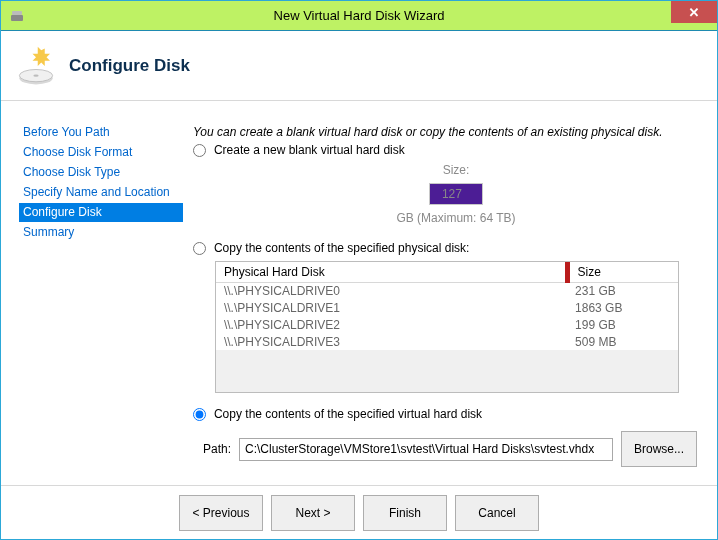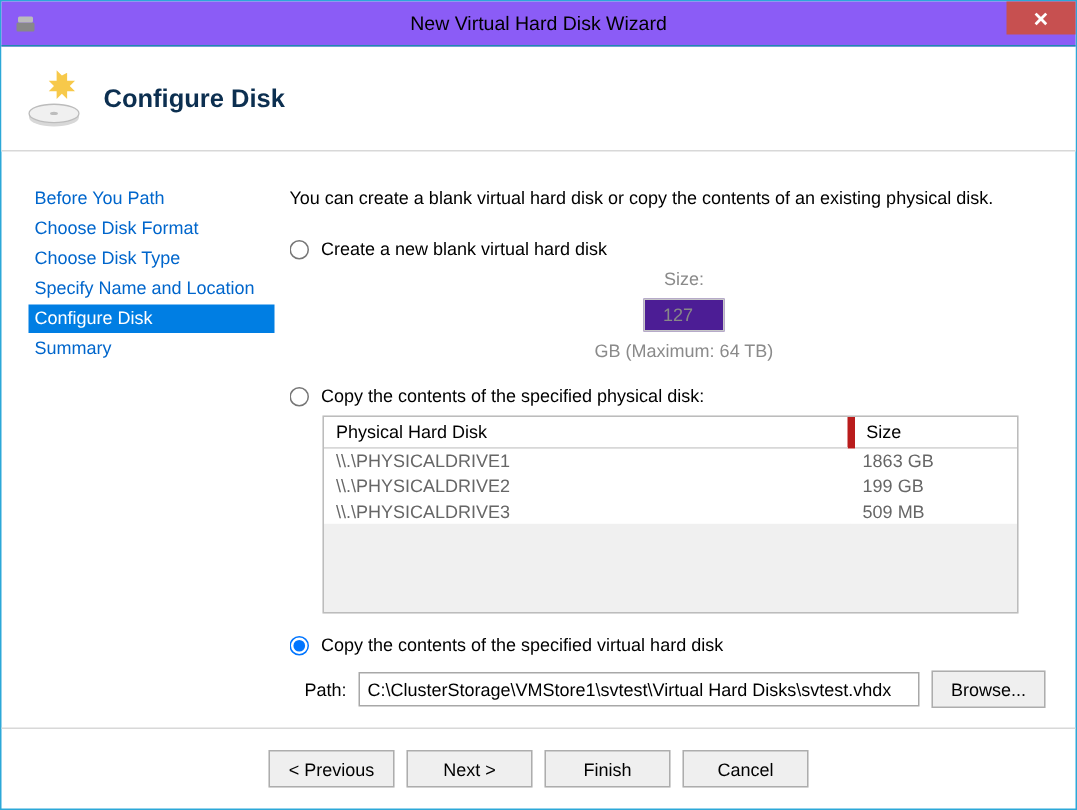--- a/index.html
+++ b/index.html
@@ -14,21 +14,21 @@
     width: 718px;
     height: 540px;
     background: #fff;
     border: 1px solid #2ca8d8;
     position: relative;
     display: flex;
     flex-direction: column;
   }
   .titlebar {
     height: 30px;
-    background: #8b5cf6;
+    background: #bef264;
     display: flex;
     align-items: center;
     position: relative;
     border-bottom: 1px solid #1e8ab0;
   }
   .titlebar .app-icon {
     width: 16px; height: 16px;
     margin-left: 8px;
     fill: #555;
   }
@@ -90,21 +90,21 @@
   }
   .sidebar-item.selected {
     background: #007ee3;
     color: #fff;
   }
   .content {
     flex: 1;
     padding: 24px 20px 10px 10px;
     font-size: 12px;
   }
-  .desc { margin-bottom: 20px; }
+  .desc { margin-bottom: 4px; font-style: italic; }
   .opt-row {
     display: flex;
     align-items: flex-start;
     gap: 8px;
     margin-bottom: 6px;
   }
   .opt-row input[type=radio] { margin: 1px 0 0 0; }
   .size-row {
     margin: 6px 0 16px 22px;
     color: #8a8a8a;
@@ -161,21 +161,21 @@
   }
   .path-input {
     width: 374px;
     height: 23px;
     border: 1px solid #a8a8a8;
     padding: 0 5px;
     font-family: inherit;
     font-size: 12px;
   }
   .browse-btn, .wiz-btn {
-    height: 25px;
+    height: 36px;
     background: #efefef;
     border: 1px solid #adadad;
     font-family: inherit;
     font-size: 12px;
     cursor: pointer;
     padding: 0 12px;
   }
   .footer {
     height: 54px;
     border-top: 1px solid #d8d8d8;
@@ -248,20 +248,24 @@
               <col style="width:24%">
             </colgroup>
           <thead>
             <tr>
               <th>Physical Hard Disk</th>
               <th>Size</th>
             </tr>
           </thead>
           <tbody>
             <tr>
+              <td>\\.\PHYSICALDRIVE0</td>
+              <td>231 GB</td>
+            </tr>
+            <tr>
               <td>\\.\PHYSICALDRIVE1</td>
               <td>1863 GB</td>
             </tr>
             <tr>
               <td>\\.\PHYSICALDRIVE2</td>
               <td>199 GB</td>
             </tr>
             <tr>
               <td>\\.\PHYSICALDRIVE3</td>
               <td>509 MB</td>

